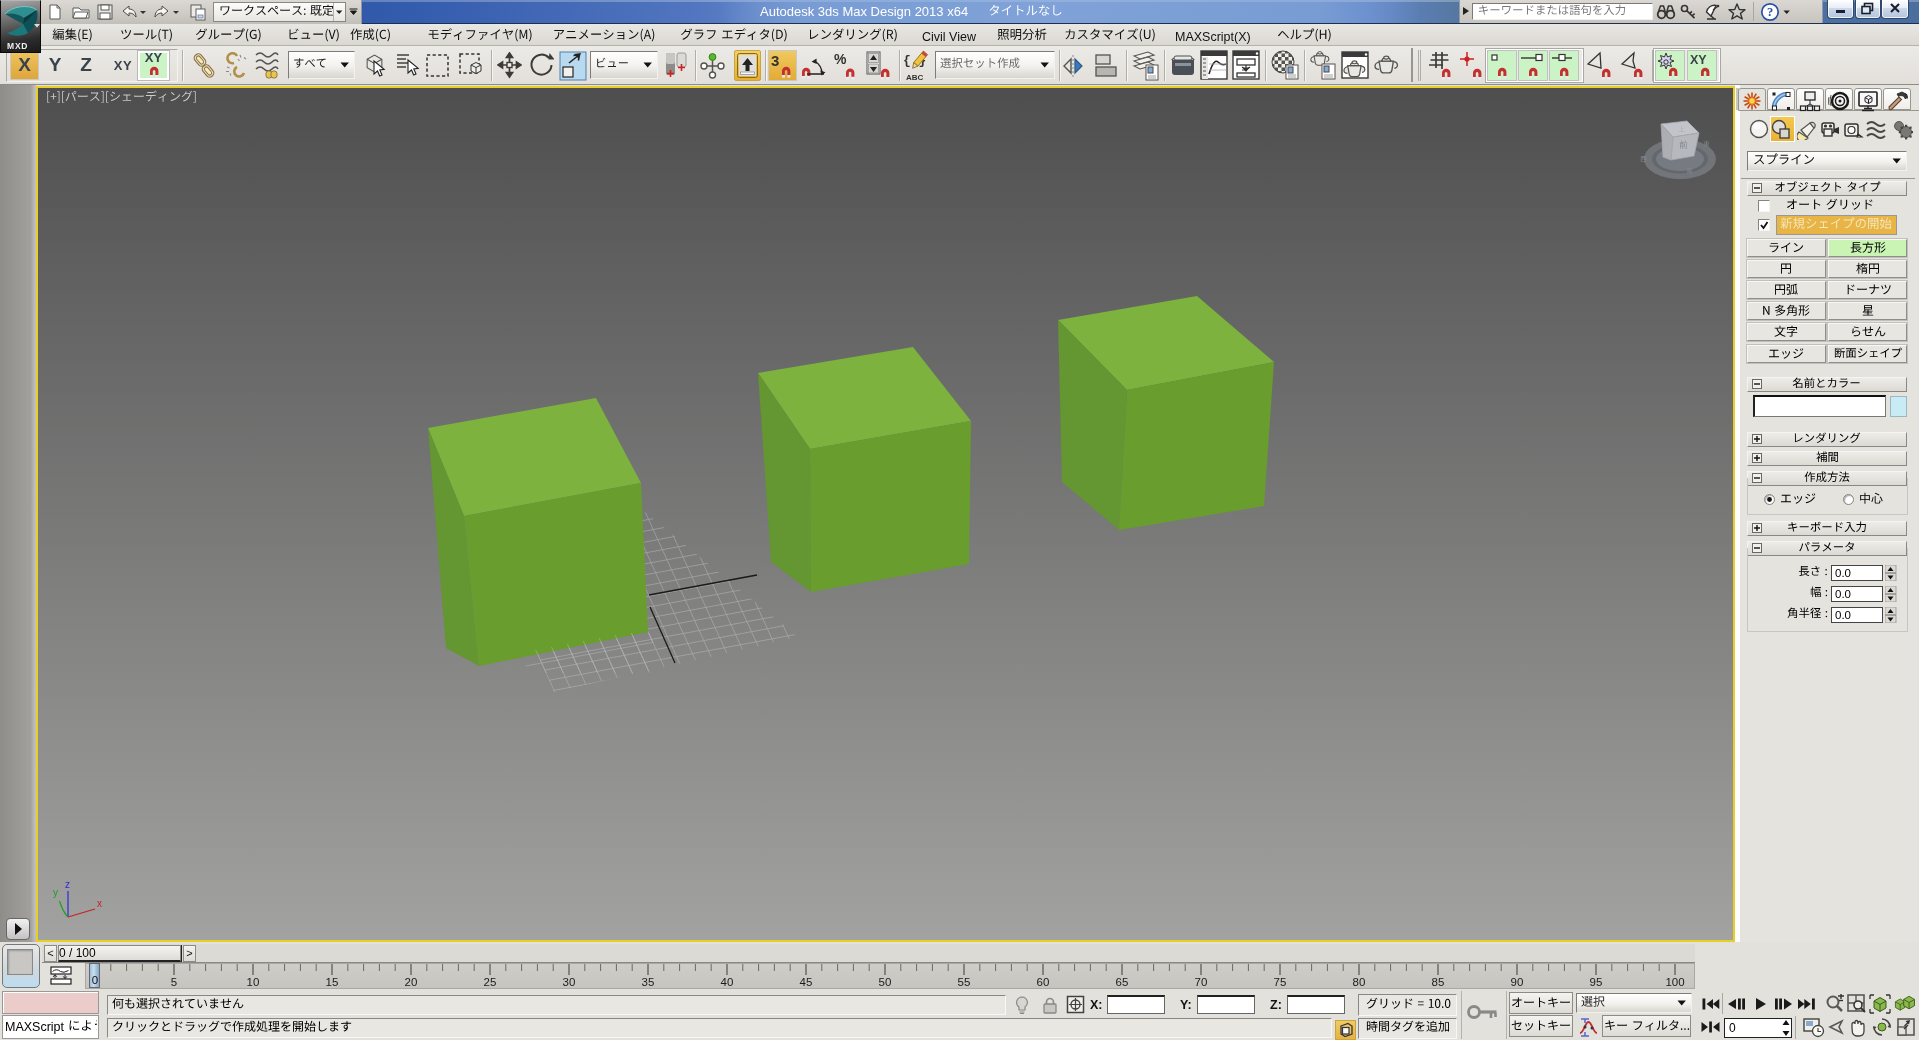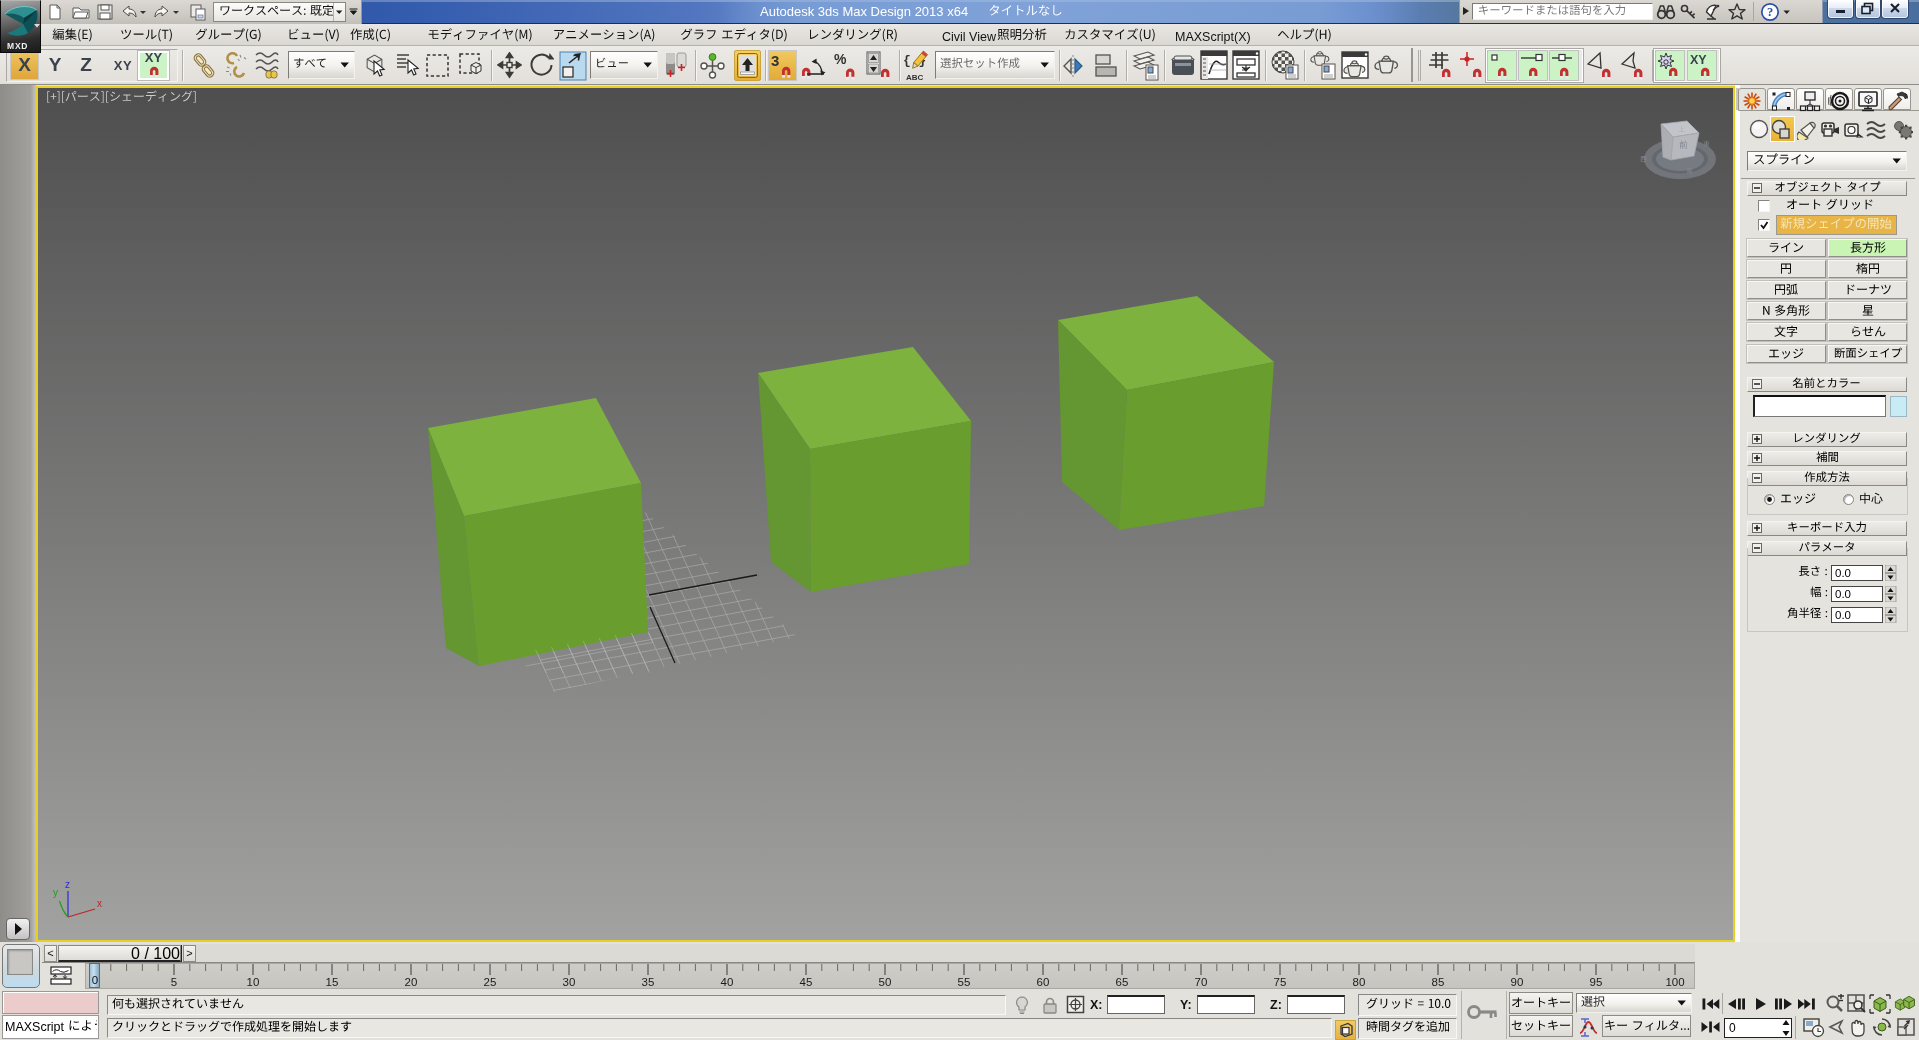--- a/index.html
+++ b/index.html
@@ -327,21 +327,21 @@
     <div class="abs " style="left:1277px;top:29px;width:55px;height:13px">
       <svg width="55" height="13" viewBox="0 0 55.1 13.1" style="overflow:visible" fill="#111">
         <path transform="translate(0.0,10.0)" d="M0.8 -3.5 1.7 -2.6C1.9 -2.8 2.2 -3.2 2.4 -3.5C3 -4.2 4 -5.6 4.6 -6.3C5.1 -6.9 5.3 -6.9 5.8 -6.4C6.3 -5.9 7.5 -4.7 8.2 -3.9C9 -2.9 10.1 -1.7 11 -0.6L11.9 -1.5C10.9 -2.5 9.6 -3.9 8.8 -4.8C8.1 -5.6 7 -6.7 6.2 -7.4C5.4 -8.2 4.8 -8.1 4.1 -7.3C3.3 -6.3 2.2 -5 1.7 -4.4C1.3 -4 1.1 -3.8 0.8 -3.5Z"></path>
         <path transform="translate(12.5,10.0)" d="M6.6 -0.3 7.2 0.3C7.3 0.2 7.4 0.1 7.6 0C9.1 -0.7 10.8 -2 11.9 -3.5L11.3 -4.3C10.4 -2.9 8.8 -1.8 7.7 -1.2C7.7 -1.6 7.7 -7.7 7.7 -8.5C7.7 -8.9 7.7 -9.3 7.7 -9.4H6.6C6.6 -9.3 6.6 -8.9 6.6 -8.5C6.6 -7.7 6.6 -1.5 6.6 -1C6.6 -0.7 6.6 -0.5 6.6 -0.3ZM0.8 -0.3 1.8 0.3C2.8 -0.6 3.6 -1.8 4 -3.1C4.3 -4.4 4.4 -7.1 4.4 -8.4C4.4 -8.8 4.4 -9.2 4.4 -9.3H3.3C3.3 -9.1 3.4 -8.8 3.4 -8.4C3.4 -7 3.4 -4.5 3 -3.4C2.6 -2.2 1.9 -1.1 0.8 -0.3Z"></path>
         <path transform="translate(25.0,10.0)" d="M10.1 -9C10.1 -9.4 10.4 -9.8 10.9 -9.8C11.4 -9.8 11.7 -9.4 11.7 -9C11.7 -8.5 11.4 -8.2 10.9 -8.2C10.4 -8.2 10.1 -8.5 10.1 -9ZM9.5 -9C9.5 -8.8 9.5 -8.7 9.6 -8.6L9.2 -8.6C8.6 -8.6 3.6 -8.6 2.9 -8.6C2.5 -8.6 2 -8.6 1.6 -8.7V-7.5C2 -7.6 2.4 -7.6 2.9 -7.6C3.6 -7.6 8.5 -7.6 9.3 -7.6C9.1 -6.4 8.5 -4.6 7.6 -3.5C6.6 -2.2 5.2 -1.1 2.8 -0.5L3.6 0.4C5.9 -0.3 7.4 -1.4 8.5 -2.9C9.5 -4.2 10.1 -6.2 10.4 -7.5L10.4 -7.7C10.6 -7.6 10.7 -7.6 10.9 -7.6C11.7 -7.6 12.3 -8.2 12.3 -9C12.3 -9.8 11.7 -10.4 10.9 -10.4C10.1 -10.4 9.5 -9.8 9.5 -9Z"></path>
         <path transform="translate(37.5,10.0)" d="M3 2.5 3.7 2.1C2.6 0.4 2.1 -1.8 2.1 -3.9C2.1 -6 2.6 -8.1 3.7 -9.9L3 -10.2C1.8 -8.3 1.2 -6.3 1.2 -3.9C1.2 -1.4 1.8 0.6 3 2.5Z"></path>
         <path transform="translate(41.7,10.0)" d="M1.3 0H2.4V-4.3H6.7V0H7.9V-9.2H6.7V-5.3H2.4V-9.2H1.3Z"></path>
         <path transform="translate(50.8,10.0)" d="M1.2 2.5C2.4 0.6 3.1 -1.4 3.1 -3.9C3.1 -6.3 2.4 -8.3 1.2 -10.2L0.5 -9.9C1.6 -8.1 2.1 -6 2.1 -3.9C2.1 -1.8 1.6 0.4 0.5 2.1Z"></path>
       </svg>
     </div>
-    <div class="abs lt" style="left:942px;top:30px;font-size:12.5px;color:#111;">Civil View</div>
+    <div class="abs lt" style="left:922px;top:30px;font-size:12.5px;color:#111;">Civil View</div>
     <div class="abs lt" style="left:1175px;top:30px;font-size:12.5px;color:#111;">MAXScript(X)</div>
     <div class="abs" style="left:0px;top:46px;width:1919px;height:39px;background:linear-gradient(#eceae6,#e2dfda);border-bottom:1px solid #8f8d88;"></div>
     <div class="abs" style="left:6px;top:49px;width:172px;height:33px;border:1px solid #aaa8a2;border-right:1px solid #f4f3f0;border-bottom:1px solid #f4f3f0;"></div>
     <div class="abs" style="left:10px;top:51px;width:29px;height:29px;background:linear-gradient(#eec25e,#dfa63c);border:1px solid #c8c8c8;"></div>
     <div class="abs lt" style="left:10px;top:51px;width:29px;height:29px;font-size:19px;font-weight:bold;color:#39424d;text-align:center;line-height:28px;">X</div>
     <div class="abs lt" style="left:43px;top:51px;width:24px;height:29px;font-size:19px;font-weight:bold;color:#39424d;text-align:center;line-height:28px;">Y</div>
     <div class="abs lt" style="left:74px;top:51px;width:24px;height:29px;font-size:19px;font-weight:bold;color:#39424d;text-align:center;line-height:28px;">Z</div>
     <div class="abs lt" style="left:108px;top:51px;width:30px;height:29px;font-size:13px;font-weight:bold;color:#39424d;text-align:center;line-height:30px;letter-spacing:0.5px;">XY</div>
     <div class="abs" style="left:137px;top:50px;width:33px;height:31px;background:#ccf3c6;border:1px solid #b8b8b8;box-shadow:inset 0 0 0 2px #fff;"></div>
     <div class="abs lt" style="left:139px;top:50px;width:29px;height:18px;font-size:13px;font-weight:bold;color:#39424d;text-align:center;">XY</div>
@@ -1392,21 +1392,21 @@
         <rect x="0" y="8.5" width="11" height="7.5" fill="#dddad4" stroke="#888" stroke-width="0.7"></rect>
         <path d="M5.5 2 l3 4 h-6z M5.5 14.5 l-3-4 h6z" fill="#111"></path>
       </svg>
     </div>
     <div class="abs" style="left:0px;top:942px;width:1919px;height:47px;background:#e3e1dc;"></div>
     <div class="abs" style="left:42px;top:944px;width:1653px;height:19px;background:#dcdad5;border-bottom:1px solid #8a8884;"></div>
     <div class="abs btn" style="left:44px;top:945px;width:13px;height:17px;">
       <div class="lt" style="font-size:11px;text-align:center;line-height:15px;color:#111;">&lt;</div>
     </div>
     <div class="abs" style="left:58px;top:945px;width:123px;height:17px;background:linear-gradient(#f6f5f3,#dddbd6);border:1px solid #8a8884;border-bottom:2px solid #222;box-shadow:1px 0 0 #222;">
-      <div class="lt" style="font-size:16px;text-align:right;line-height:15px;color:#000;">0 / 100</div>
+      <div class="lt" style="font-size:12px;text-align:left;line-height:15px;color:#000;">0 / 100</div>
     </div>
     <div class="abs btn" style="left:183px;top:945px;width:13px;height:17px;">
       <div class="lt" style="font-size:11px;text-align:center;line-height:15px;color:#111;">&gt;</div>
     </div>
     <div class="abs" style="left:2px;top:944px;width:38px;height:44px;border:1px solid #777;border-radius:5px;background:linear-gradient(#e8e8e8,#cdd8e0 60%,#bcdcf0);"></div>
     <div class="abs" style="left:7px;top:949px;width:26px;height:26px;background:#c9c7c3;border:1px solid #8a8884;box-shadow:inset 1px 1px 2px #999;"></div>
     <div class="abs" style="left:85px;top:963px;width:1610px;height:26px;background:linear-gradient(#cfcdc8,#c6c4bf);border:1px solid #aaa8a3;"></div>
     <div class="abs" style="left:50px;top:966px;width:24px;height:20px;">
       <svg width="24" height="20" viewBox="0 0 24 20">
         <rect x="1" y="1" width="20" height="7" fill="#fff" stroke="#222" stroke-width="1.2"></rect>

